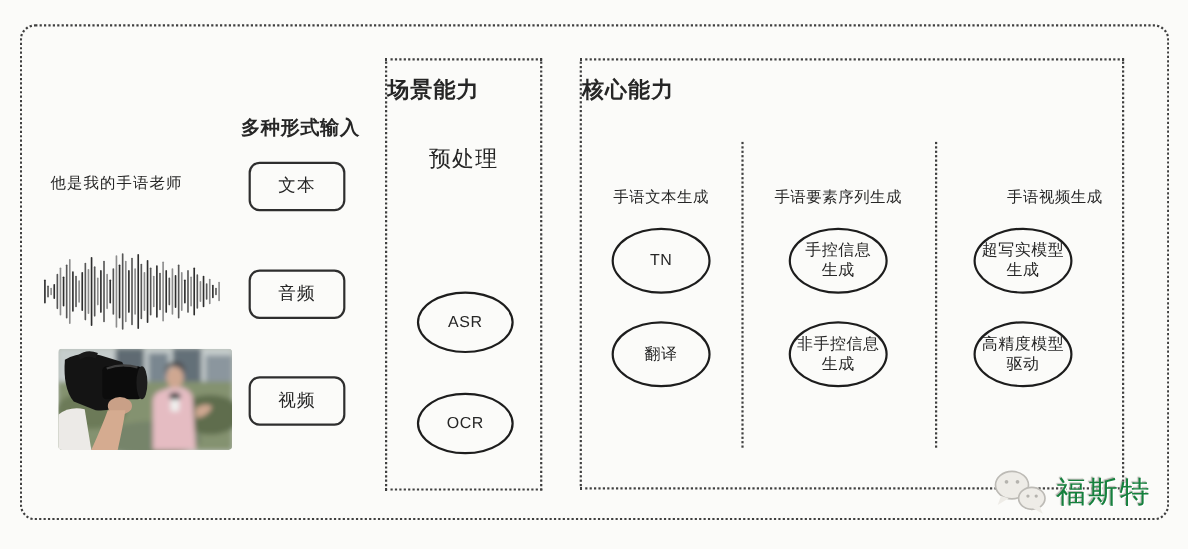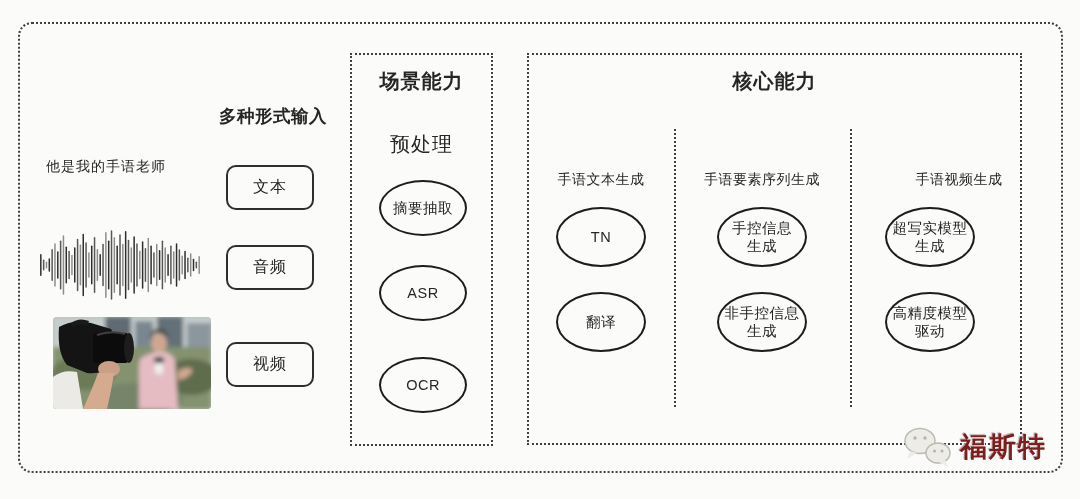--- a/index.html
+++ b/index.html
@@ -57,35 +57,34 @@
     width: 88px; height: 45px;
     border: 2px solid #2e2e2e;
     border-radius: 10px;
     display: flex;
     align-items: center;
     justify-content: center;
     font-size: 16px;
     letter-spacing: 1px;
     background: transparent;
   }
-  .io-text  { top: 165px; }
+  .io-text  { top: 147px; }
   .io-audio { top: 245px; }
   .io-video { top: 342px; }
   
   .dash-box {
     position: absolute;
     border: 2px dotted #3f3f3f;
   }
   .scene-box { left: 350px; top: 53px; width: 143px; height: 393px; }
   .core-box  { left: 527px; top: 53px; width: 495px; height: 392px; }
   .box-title {
     position: absolute;
     top: 13px; left: 0;
     width: 100%;
-    text-align: center;
     font-size: 20px;
     font-weight: bold;
     letter-spacing: 1px;
   }
   .box-subtitle {
     position: absolute;
     top: 76px; left: 0;
     width: 100%;
     text-align: center;
     font-size: 20px;
@@ -139,23 +138,23 @@
   
   .watermark {
     position: absolute;
     left: 900px; top: 426px;
     display: flex;
     align-items: center;
     gap: 6px;
   }
   .wm-text {
     font-size: 27px;
-    font-weight: bold;
+    font-weight: normal;
     letter-spacing: 2px;
-    color: #7f1d1d;
+    color: #15803d;
     text-shadow: 1px 1px 0 #ffffff, -1px -1px 1px #aeaca7;
     white-space: nowrap;
   }
 </style>
 </head>
 <body>
 
 <div class="canvas">
   <div class="frame"></div>
 
@@ -268,23 +267,20 @@
   <div class="io-box io-audio">
     <span>音频</span>
   </div>
   <div class="io-box io-video">
     <span>视频</span>
   </div>
 
   <div class="dash-box scene-box">
     <div class="box-title">场景能力</div>
     <div class="box-subtitle">预处理</div>
-    <div class="oval scene-oval oval-1">
-      <span>摘要抽取</span>
-    </div>
     <div class="oval scene-oval oval-2">
       <span>ASR</span>
     </div>
     <div class="oval scene-oval oval-3">
       <span>OCR</span>
     </div>
   </div>
 
   <div class="dash-box core-box">
     <div class="box-title">核心能力</div>

